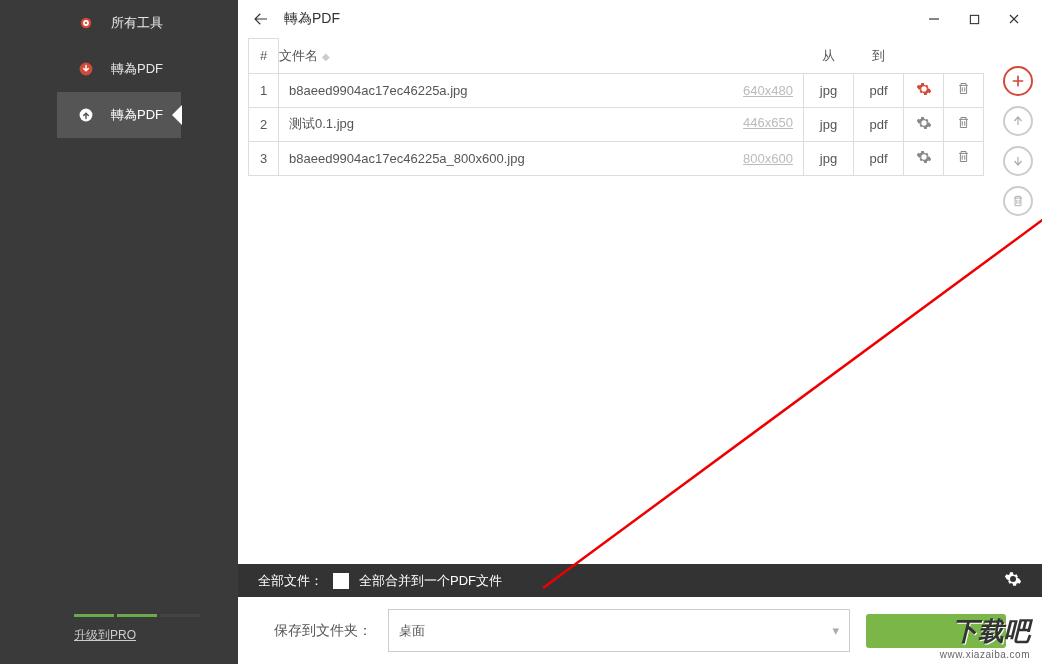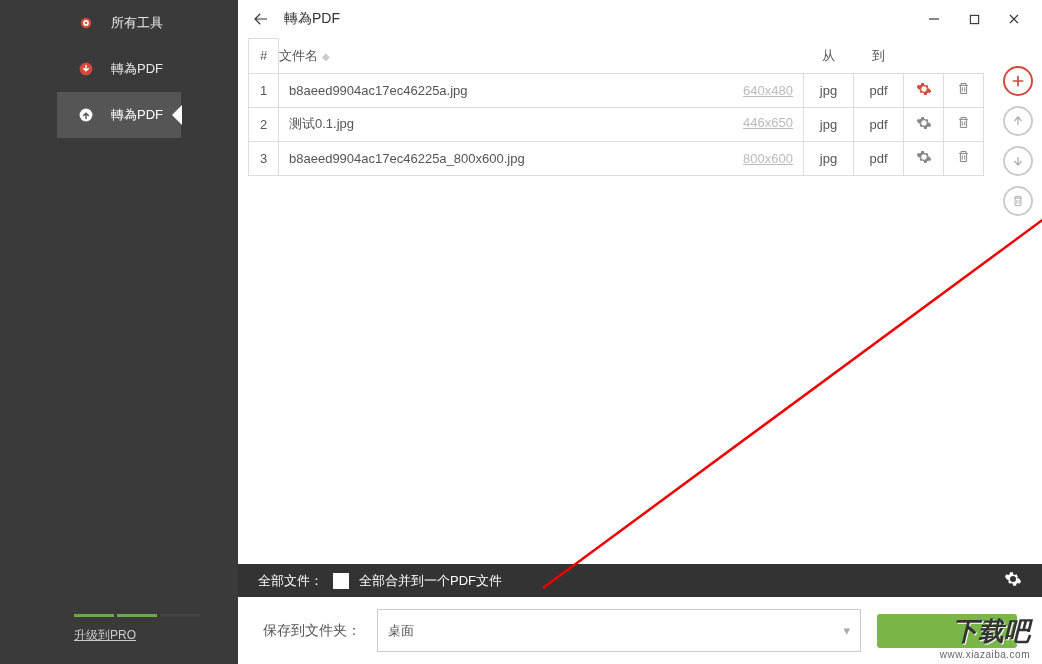--- a/index.html
+++ b/index.html
@@ -39,21 +39,21 @@
 td.filename { color: #555; }
 td .dim-text { float: right; color: #bbb; text-decoration: underline; }
 .row-gear { color: #888; cursor: pointer; }
 .row-gear.active { color: #d24a3a; }
 .row-trash { color: #888; cursor: pointer; }
 .sort-icon { color: #ccc; margin-left: 4px; font-size: 10px; }
 .footer { background: #fff; }
 .merge-bar { background: #333; color: #fff; display: flex; align-items: center; padding: 6px 20px; font-size: 13px; }
 .merge-bar .checkbox { width: 16px; height: 16px; background: #fff; margin: 0 10px; }
 .merge-gear { margin-left: auto; color: #fff; cursor: pointer; }
-.save-bar { display: flex; align-items: center; padding: 12px 25px; gap: 16px; }
+.save-bar { display: flex; align-items: center; padding: 12px 36px; gap: 16px; }
 .save-label { font-size: 14px; color: #555; }
 .save-select { flex: 1; height: 43px; border: 1px solid #ccc; display: flex; align-items: center; padding: 0 10px; color: #555; cursor: pointer; position: relative; }
 .save-select::after { content: "▾"; position: absolute; right: 10px; color: #aaa; }
 .convert-btn { width: 140px; height: 34px; background: #7ab648; border-radius: 3px; cursor: pointer; }
 .arrow-annotation { position: absolute; pointer-events: none; z-index: 100; }
 .watermark { position: absolute; right: 12px; bottom: 4px; font-family: Arial; text-align: right; pointer-events: none; z-index: 200; }
 .watermark .wm-big { font-size: 26px; font-weight: bold; color: #333; font-style: italic; text-shadow: 1px 1px 0 #fff; }
 .watermark .wm-small { font-size: 10px; color: #666; letter-spacing: 0.5px; }
 </style>
 </head>

